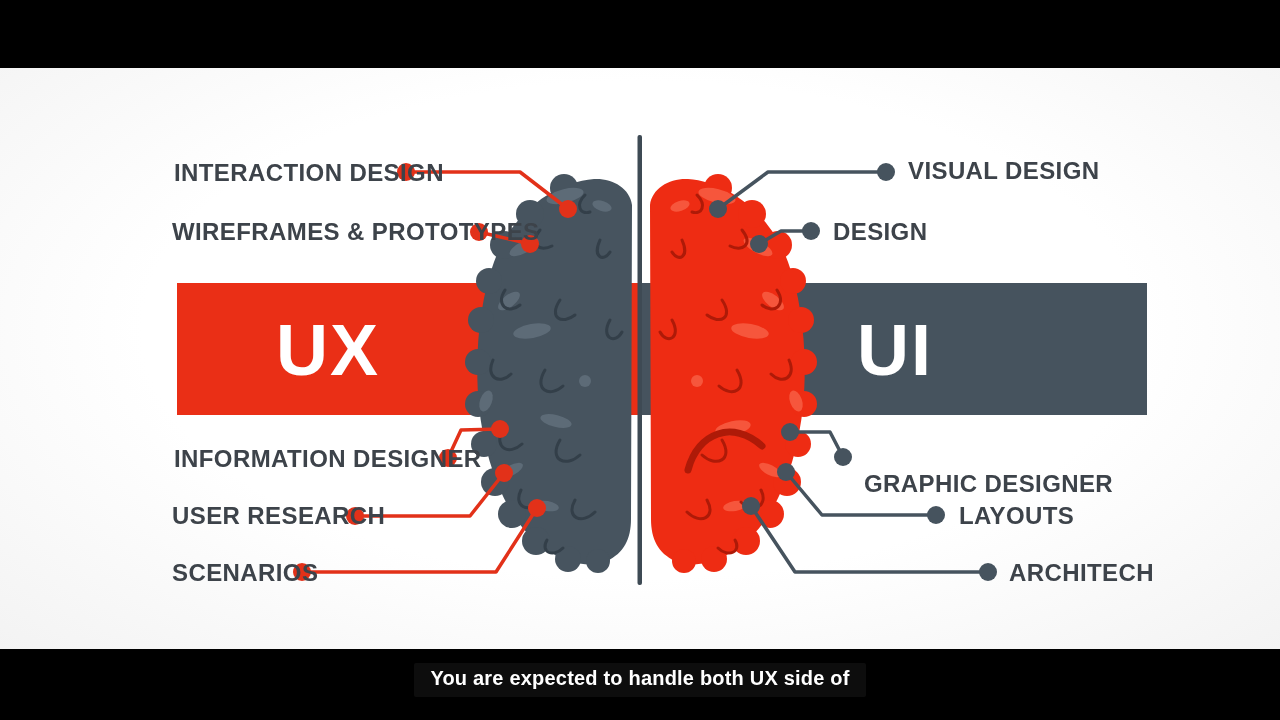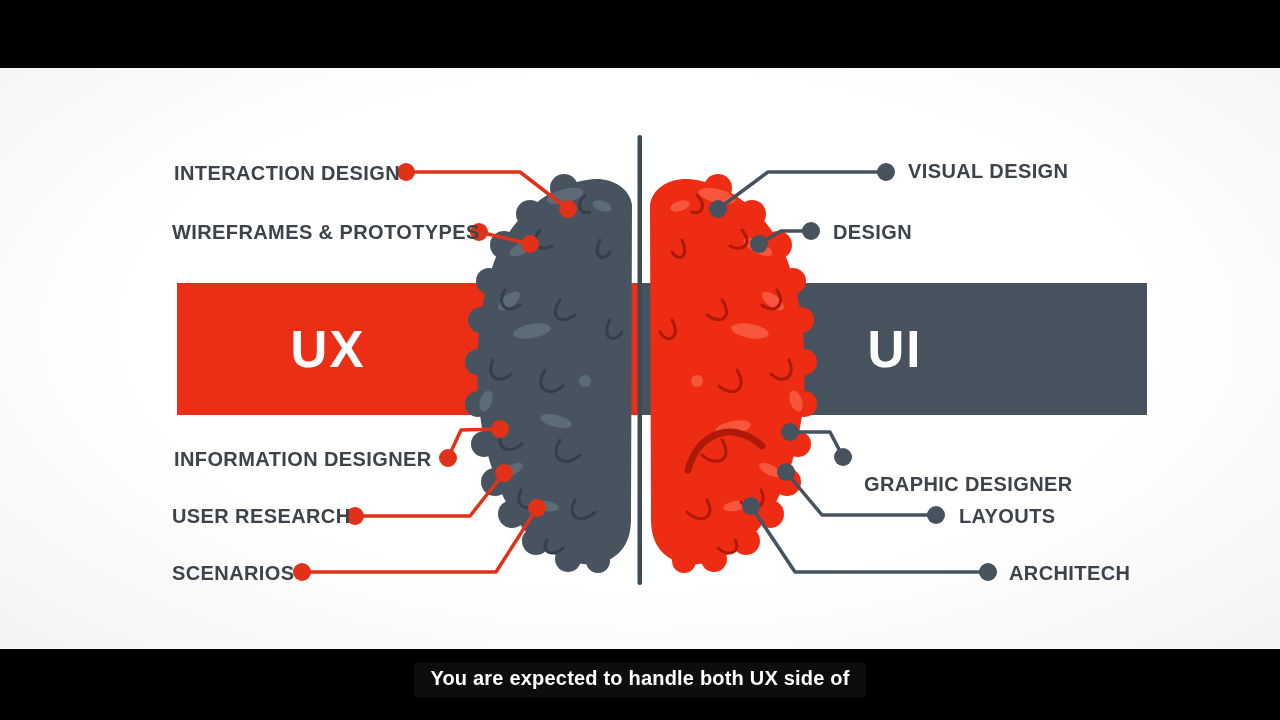--- a/index.html
+++ b/index.html
@@ -12,37 +12,37 @@
   .letterbox.top{top:0;height:68px;}
   .letterbox.bottom{top:649px;height:71px;}
   .stage{
     position:absolute;top:68px;left:0;width:1280px;height:581px;
     background:radial-gradient(ellipse at 50% 45%, #ffffff 55%, #f3f3f3 100%);
   }
   svg.art{position:absolute;top:0;left:0;width:1280px;height:720px;}
 
   
   .feat{
-    position:absolute;font-size:20px;font-weight:700;color:#3d434a;
+    position:absolute;font-size:24px;font-weight:700;color:#3d434a;
     letter-spacing:.4px;line-height:22px;white-space:nowrap;
   }
   .l-interaction{left:174px;top:162px;}
   .l-wireframes {left:172px;top:221px;}
   .l-infoarch   {left:174px;top:448px;}
   .l-userres    {left:172px;top:505px;}
   .l-scenarios  {left:172px;top:562px;}
   .l-visual     {left:908px;top:160px;}
   .l-color      {left:833px;top:221px;}
   .l-graphic    {left:864px;top:448px;margin-top:25px;}
   .l-layouts    {left:959px;top:505px;}
   .l-typography {left:1009px;top:562px;}
 
   
   .banner-word{
-    position:absolute;color:#fff;font-weight:700;font-size:51px;
+    position:absolute;color:#fff;font-weight:700;font-size:72px;
     line-height:92px;text-align:center;letter-spacing:2px;
   }
   .w-ux{left:177px;top:304px;width:302px;}
   .w-ui{left:812px;top:304px;width:166px;}
 
   
   .subtitle-wrap{
     position:absolute;left:0;top:663px;width:1280px;text-align:center;z-index:5;
   }
   .subtitle-wrap span{

